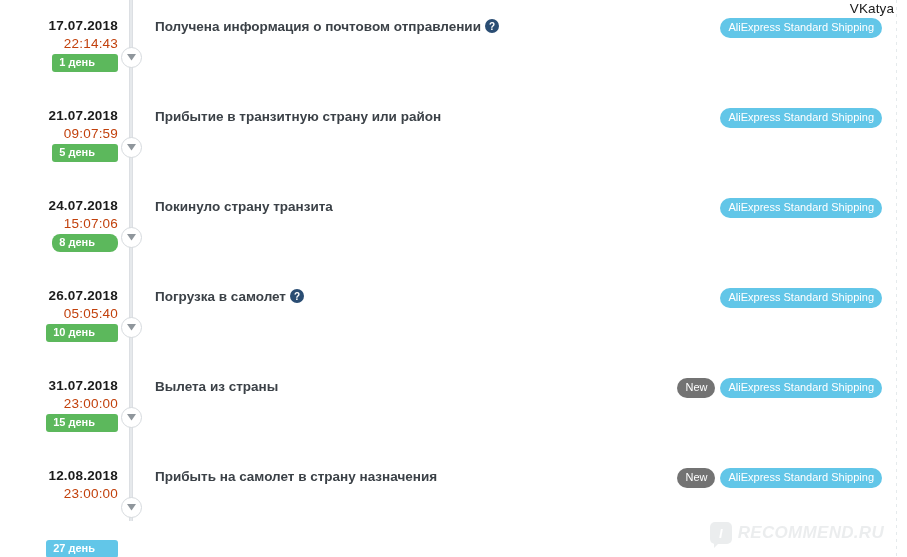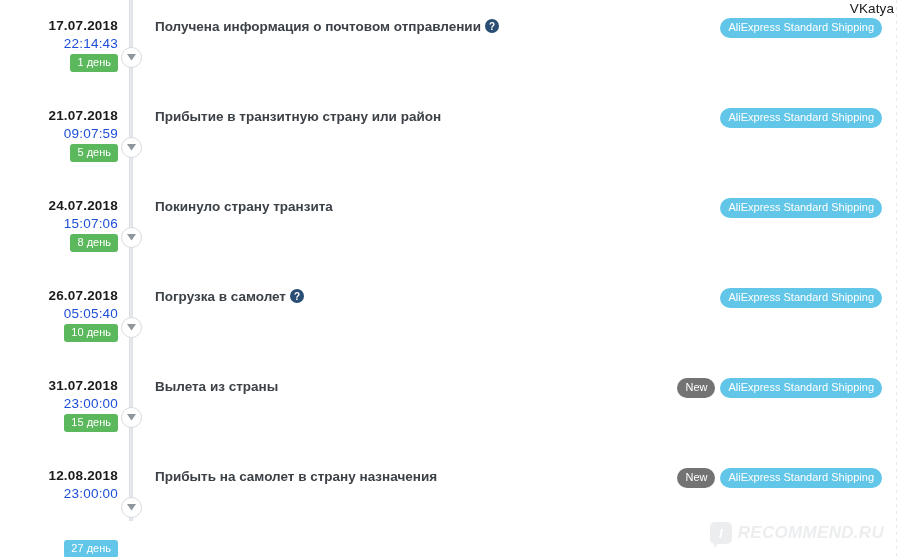--- a/index.html
+++ b/index.html
@@ -69,33 +69,34 @@
   .date {
     font-size: 13.5px;
     font-weight: bold;
     color: #1c1c1c;
     line-height: 16px;
     letter-spacing: .2px;
     padding-left: 28px;
   }
   .time {
     font-size: 13.5px;
-    color: #1d4ed8;
+    color: #c2410c;
     line-height: 20px;
     letter-spacing: .2px;
   }
   .day-badge-wrap { line-height: 0; }
   .day-badge {
     display: inline-block;
-    padding: 2px 7px 3px 7px;
+    padding: 2px 23px 3px 7px;
     border-radius: 3px;
     font-size: 11px;
     color: #ffffff;
     line-height: 13px;
     white-space: nowrap;
+    font-weight: bold;
   }
 
   
   .marker {
     position: absolute;
     left: 121px;
     top: 29px;
     width: 21px;
     height: 21px;
     border-radius: 50%;
@@ -229,21 +230,21 @@
         </div>
         <div class="title"><span>Прибытие в транзитную страну или район</span></div>
         <div class="right-badges">
           <span class="tag tag-ship">AliExpress Standard Shipping</span>
         </div>
       </div>
       <div class="row" style="top: 198px;">
         <div class="left-col">
           <div class="date">24.07.2018</div>
           <div class="time">15:07:06</div>
-          <div class="day-badge-wrap"><span class="day-badge" style="background: rgb(92, 184, 92);">8 день</span></div>
+          <div class="day-badge-wrap"><span class="day-badge" style="background: rgb(92, 184, 92); border-radius: 8px;">8 день</span></div>
         </div>
         <div class="marker">
           <svg width="9" height="7" viewBox="0 0 9 7">
             <polygon points="0,0 9,0 4.5,6.5" fill="#8f969c"></polygon>
           </svg>
         </div>
         <div class="title"><span>Покинуло страну транзита</span></div>
         <div class="right-badges">
           <span class="tag tag-ship">AliExpress Standard Shipping</span>
         </div>

